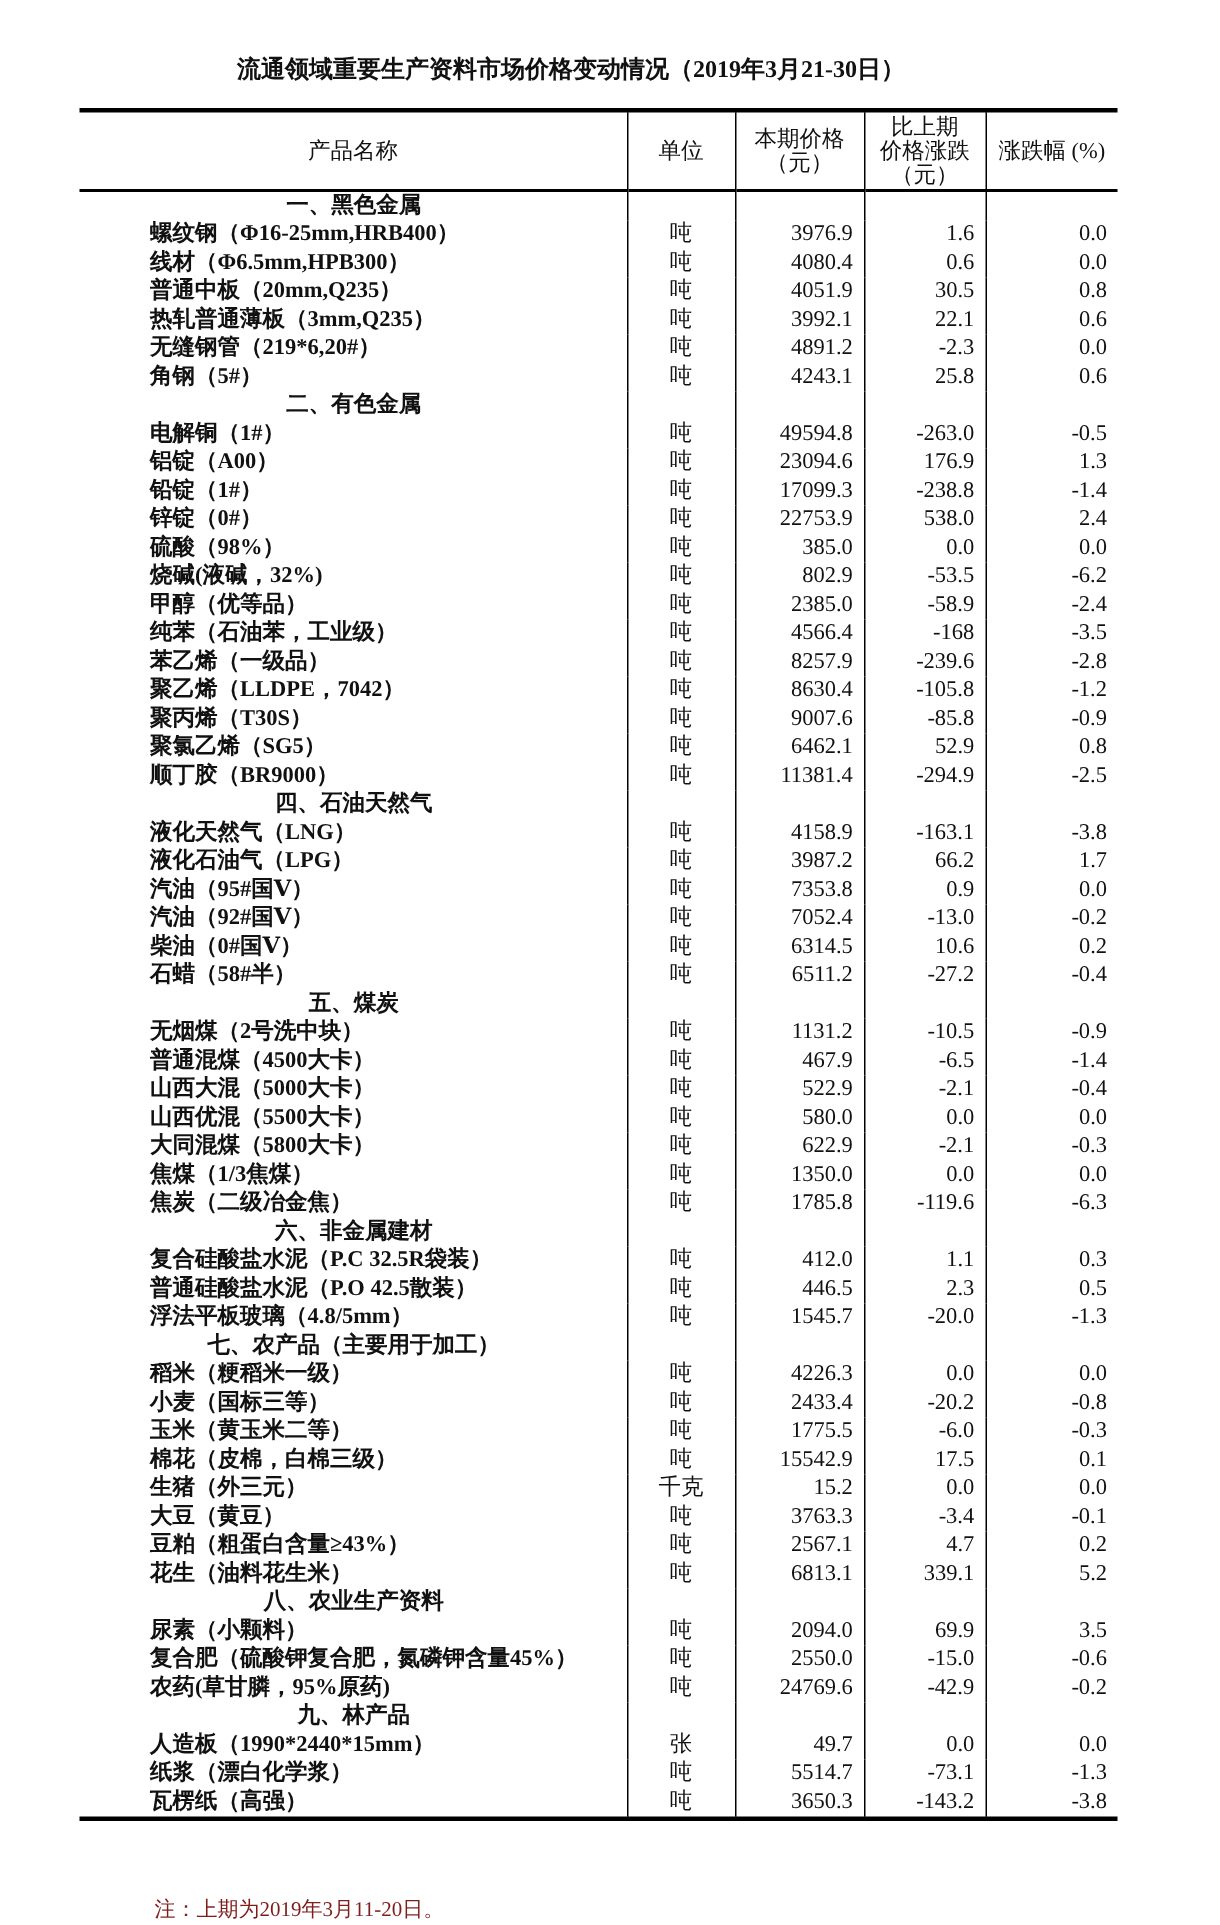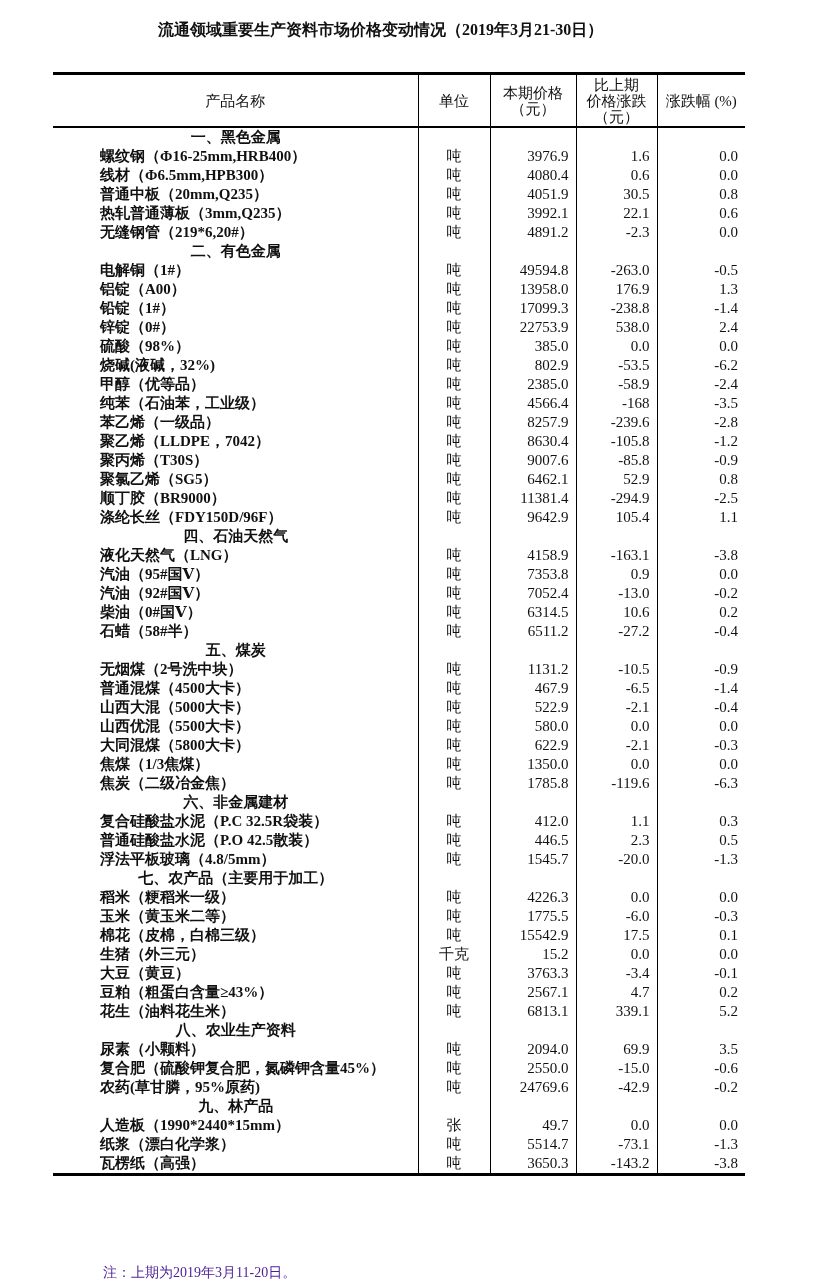--- a/index.html
+++ b/index.html
@@ -11,21 +11,21 @@
     width: 813px;
     height: 1283px;
     position: relative;
     font-family: "Liberation Serif", "DejaVu Serif", serif;
     color: #111111;
     overflow: hidden;
   }
   .title {
     position: absolute;
     left: 158px;
-    top: 20px;
+    top: 36px;
     margin: 0;
     font-size: 16px;
     font-weight: bold;
     white-space: nowrap;
     color: #111111;
   }
   .price-table {
     position: absolute;
     left: 53px;
     top: 72px;
@@ -81,21 +81,21 @@
   td.num {
     text-align: right;
     padding-right: 7px;
   }
   .note {
     position: absolute;
     left: 103px;
     top: 1264px;
     margin: 0;
     font-size: 14px;
-    color: #4c1d95;
+    color: #7f1d1d;
     white-space: nowrap;
   }
 </style>
 </head>
 <body>
 
 <h1 class="title">流通领域重要生产资料市场价格变动情况（2019年3月21-30日）</h1>
 
 <table class="price-table">
   <colgroup>
@@ -153,38 +153,45 @@
         <td class="num">22.1</td>
         <td class="num">0.6</td>
       </tr>
       <tr class="item-row">
         <td class="name">无缝钢管（219*6,20#）</td>
         <td class="unit">吨</td>
         <td class="num">4891.2</td>
         <td class="num">-2.3</td>
         <td class="num">0.0</td>
       </tr>
+      <tr class="item-row">
+        <td class="name">角钢（5#）</td>
+        <td class="unit">吨</td>
+        <td class="num">4243.1</td>
+        <td class="num">25.8</td>
+        <td class="num">0.6</td>
+      </tr>
       <tr class="category-row">
         <td class="cat">二、有色金属</td>
         <td></td>
         <td></td>
         <td></td>
         <td></td>
       </tr>
       <tr class="item-row">
         <td class="name">电解铜（1#）</td>
         <td class="unit">吨</td>
         <td class="num">49594.8</td>
         <td class="num">-263.0</td>
         <td class="num">-0.5</td>
       </tr>
       <tr class="item-row">
         <td class="name">铝锭（A00）</td>
         <td class="unit">吨</td>
-        <td class="num">13958.0</td>
+        <td class="num">23094.6</td>
         <td class="num">176.9</td>
         <td class="num">1.3</td>
       </tr>
       <tr class="item-row">
         <td class="name">铅锭（1#）</td>
         <td class="unit">吨</td>
         <td class="num">17099.3</td>
         <td class="num">-238.8</td>
         <td class="num">-1.4</td>
       </tr>
@@ -251,42 +258,42 @@
         <td class="num">52.9</td>
         <td class="num">0.8</td>
       </tr>
       <tr class="item-row">
         <td class="name">顺丁胶（BR9000）</td>
         <td class="unit">吨</td>
         <td class="num">11381.4</td>
         <td class="num">-294.9</td>
         <td class="num">-2.5</td>
       </tr>
-      <tr class="item-row">
-        <td class="name">涤纶长丝（FDY150D/96F）</td>
-        <td class="unit">吨</td>
-        <td class="num">9642.9</td>
-        <td class="num">105.4</td>
-        <td class="num">1.1</td>
-      </tr>
       <tr class="category-row">
         <td class="cat">四、石油天然气</td>
         <td></td>
         <td></td>
         <td></td>
         <td></td>
       </tr>
       <tr class="item-row">
         <td class="name">液化天然气（LNG）</td>
         <td class="unit">吨</td>
         <td class="num">4158.9</td>
         <td class="num">-163.1</td>
         <td class="num">-3.8</td>
       </tr>
       <tr class="item-row">
+        <td class="name">液化石油气（LPG）</td>
+        <td class="unit">吨</td>
+        <td class="num">3987.2</td>
+        <td class="num">66.2</td>
+        <td class="num">1.7</td>
+      </tr>
+      <tr class="item-row">
         <td class="name">汽油（95#国Ⅴ）</td>
         <td class="unit">吨</td>
         <td class="num">7353.8</td>
         <td class="num">0.9</td>
         <td class="num">0.0</td>
       </tr>
       <tr class="item-row">
         <td class="name">汽油（92#国Ⅴ）</td>
         <td class="unit">吨</td>
         <td class="num">7052.4</td>
@@ -397,20 +404,27 @@
         <td></td>
         <td></td>
         <td></td>
       </tr>
       <tr class="item-row">
         <td class="name">稻米（粳稻米一级）</td>
         <td class="unit">吨</td>
         <td class="num">4226.3</td>
         <td class="num">0.0</td>
         <td class="num">0.0</td>
+      </tr>
+      <tr class="item-row">
+        <td class="name">小麦（国标三等）</td>
+        <td class="unit">吨</td>
+        <td class="num">2433.4</td>
+        <td class="num">-20.2</td>
+        <td class="num">-0.8</td>
       </tr>
       <tr class="item-row">
         <td class="name">玉米（黄玉米二等）</td>
         <td class="unit">吨</td>
         <td class="num">1775.5</td>
         <td class="num">-6.0</td>
         <td class="num">-0.3</td>
       </tr>
       <tr class="item-row">
         <td class="name">棉花（皮棉，白棉三级）</td>

